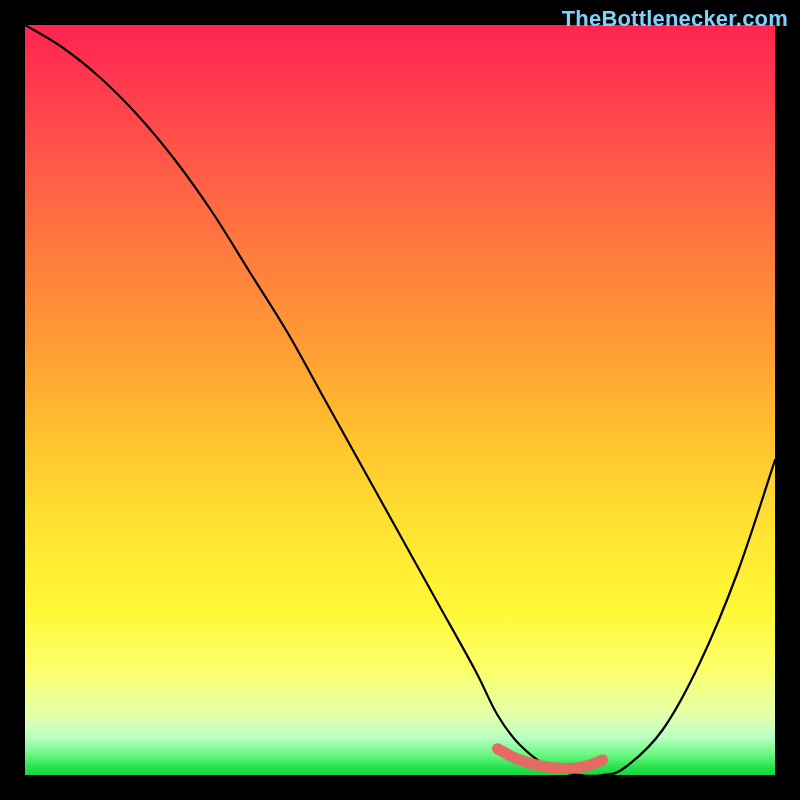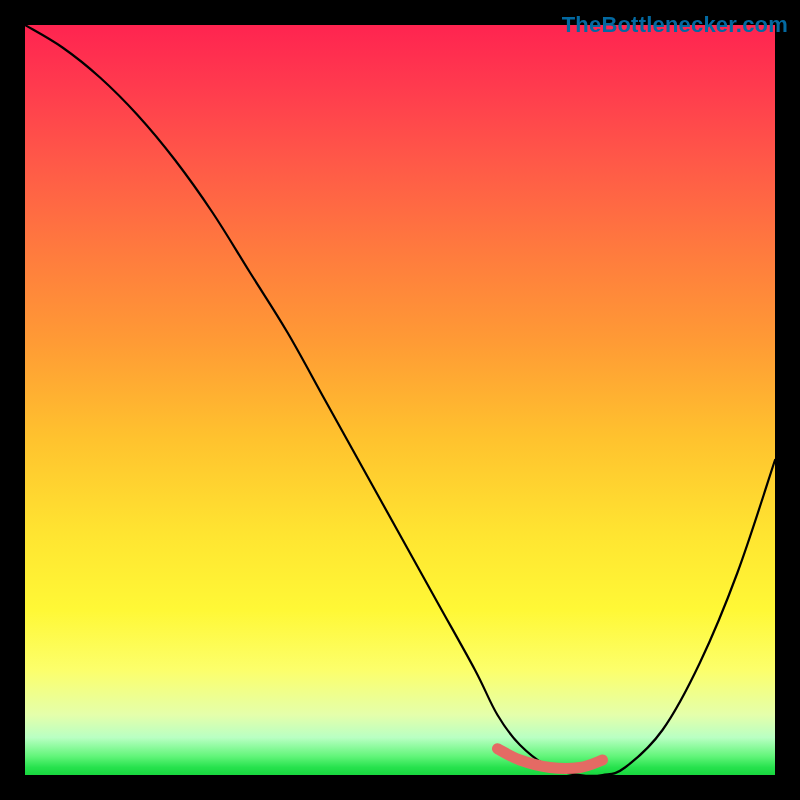--- a/index.html
+++ b/index.html
@@ -11,23 +11,23 @@
     font-family: Arial, Helvetica, sans-serif;
   }
   .frame {
     position: relative;
     width: 800px;
     height: 800px;
     background: #000;
   }
   .attribution {
     position: absolute;
-    top: 12px;
+    top: 6px;
     right: 12px;
-    color: #0369a1;
+    color: #7dd3fc;
     font-size: 22px;
     font-weight: 600;
     letter-spacing: 0.2px;
     z-index: 10;
     margin-left: 40px;
   }
   .plot-area {
     position: absolute;
     left: 25px;
     top: 25px;

